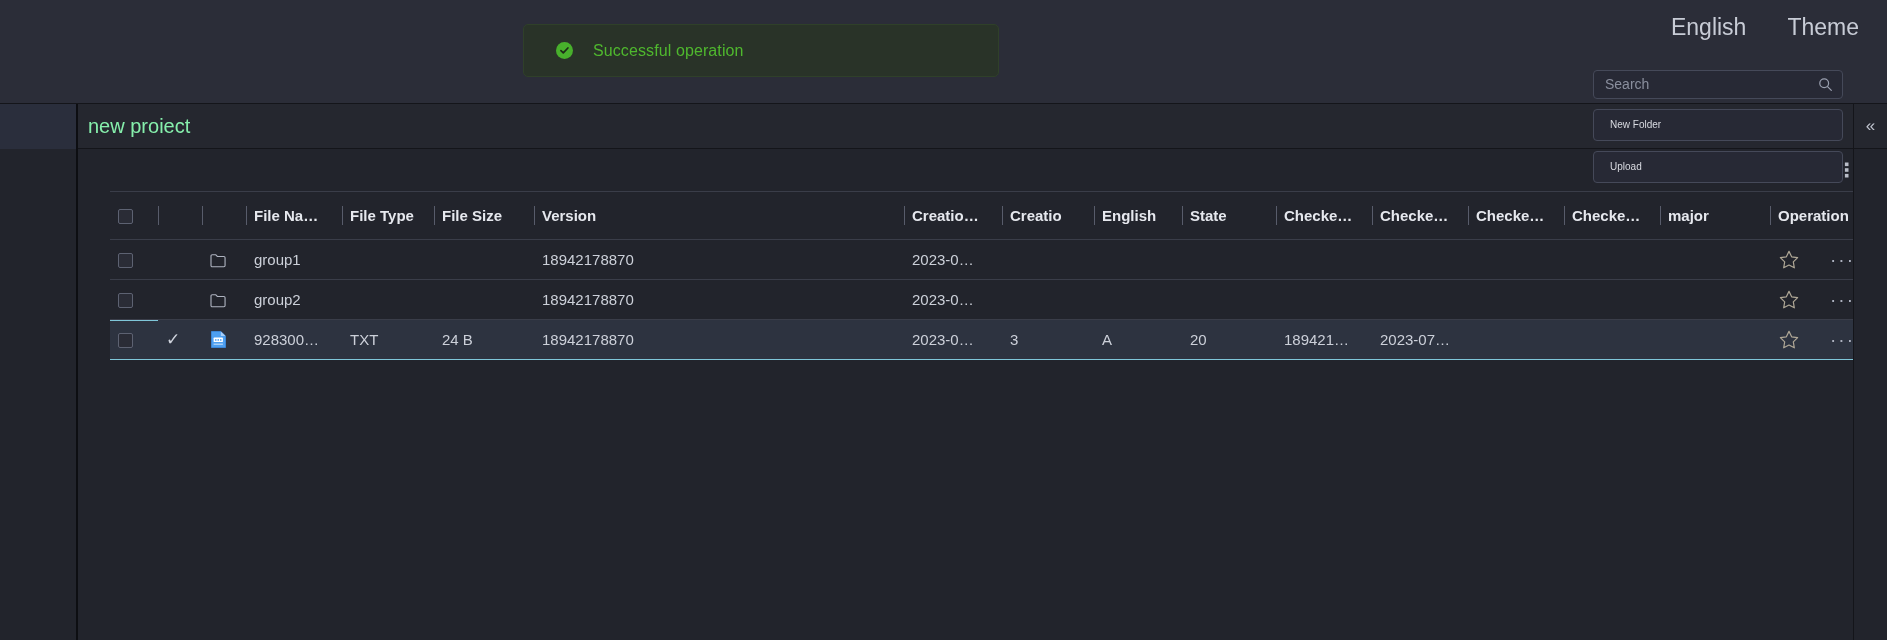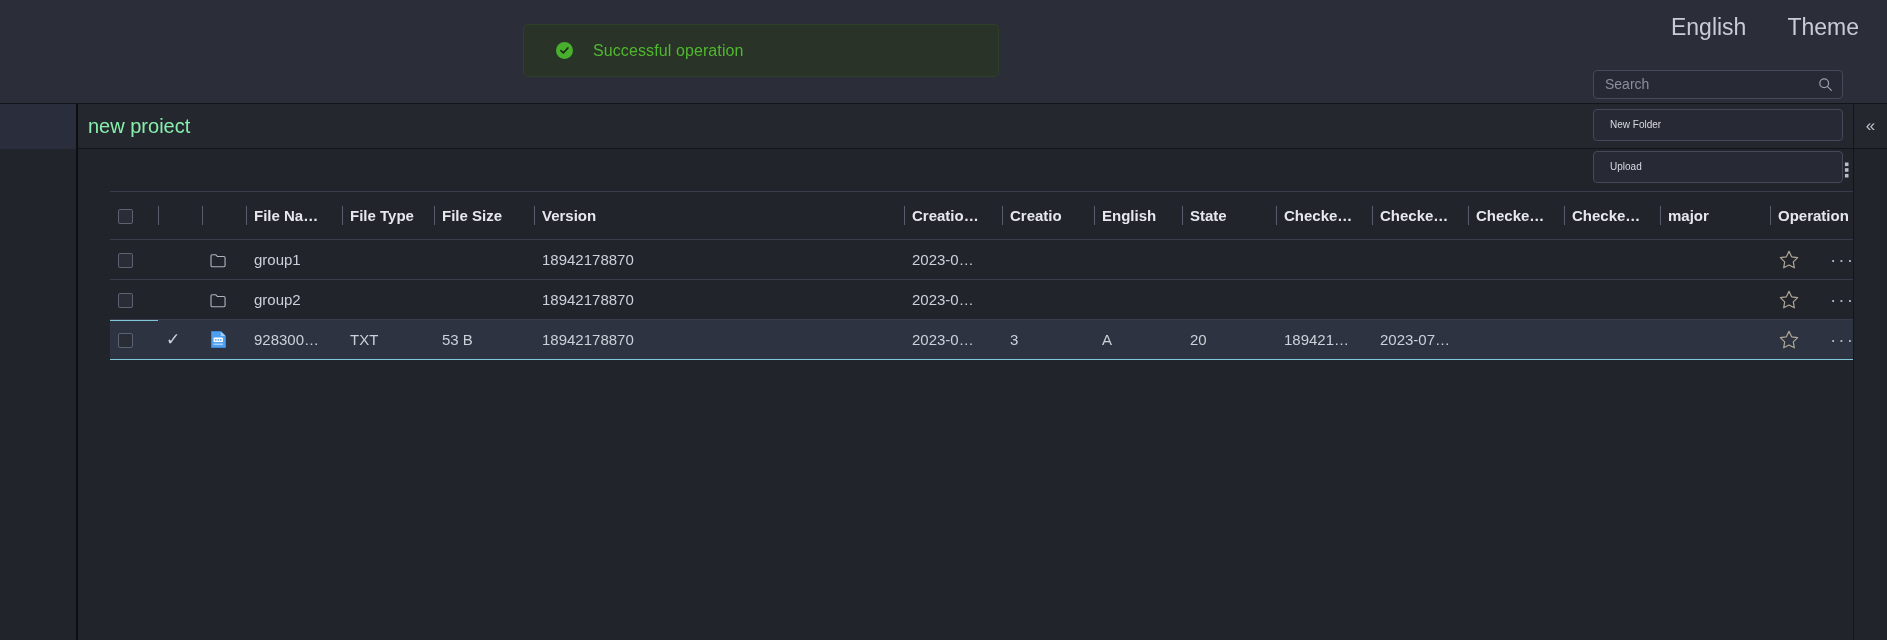--- a/index.html
+++ b/index.html
@@ -512,21 +512,21 @@
                       <g fill="#4d9ff0">
                         <rect x="5" y="9.2" width="1.5" height="1.5"></rect>
                         <rect x="7.5" y="9.2" width="1.5" height="1.5"></rect>
                         <rect x="10" y="9.2" width="1.5" height="1.5"></rect>
                       </g>
                       <rect x="3.6" y="13.6" width="9.3" height="1.2" fill="#bedcfb"></rect>
                     </svg>
                   </span></td>
                 <td>928300…</td>
                 <td>TXT</td>
-                <td>53 B</td>
+                <td>24 B</td>
                 <td>18942178870</td>
                 <td>2023-0…</td>
                 <td>3</td>
                 <td>A</td>
                 <td>20</td>
                 <td>189421…</td>
                 <td>2023-07…</td>
                 <td></td>
                 <td></td>
                 <td></td>

